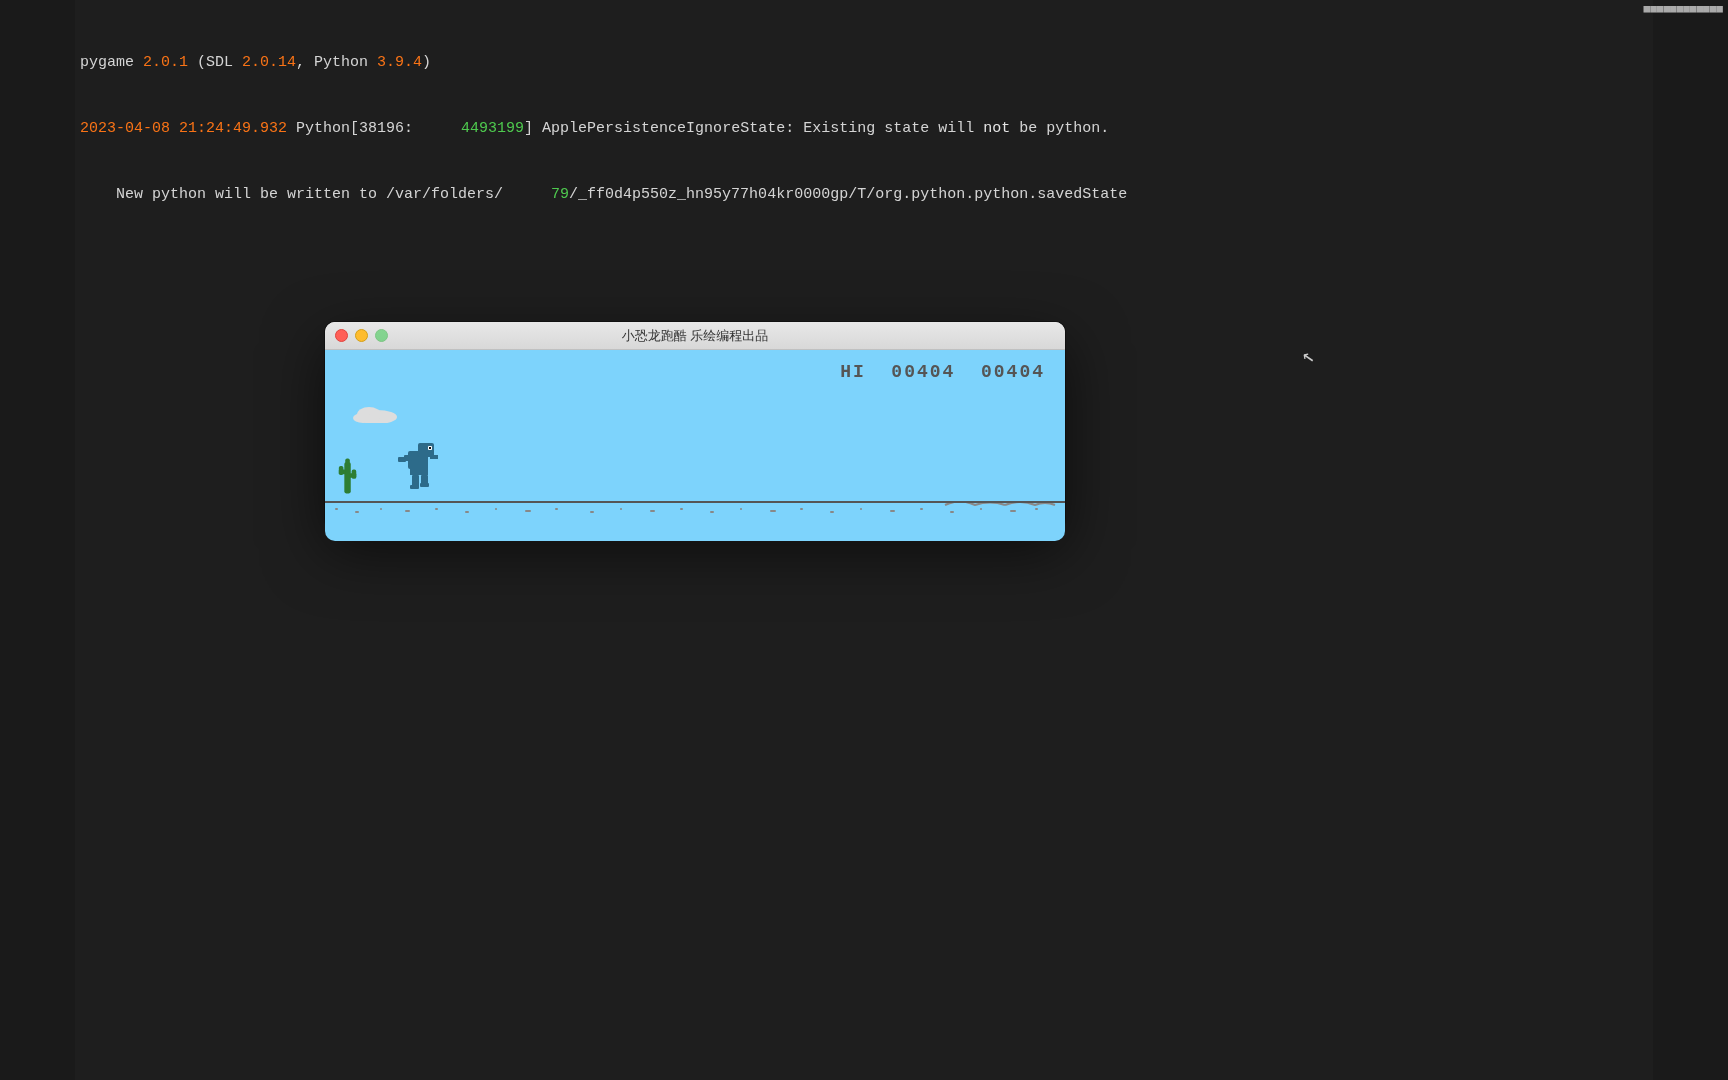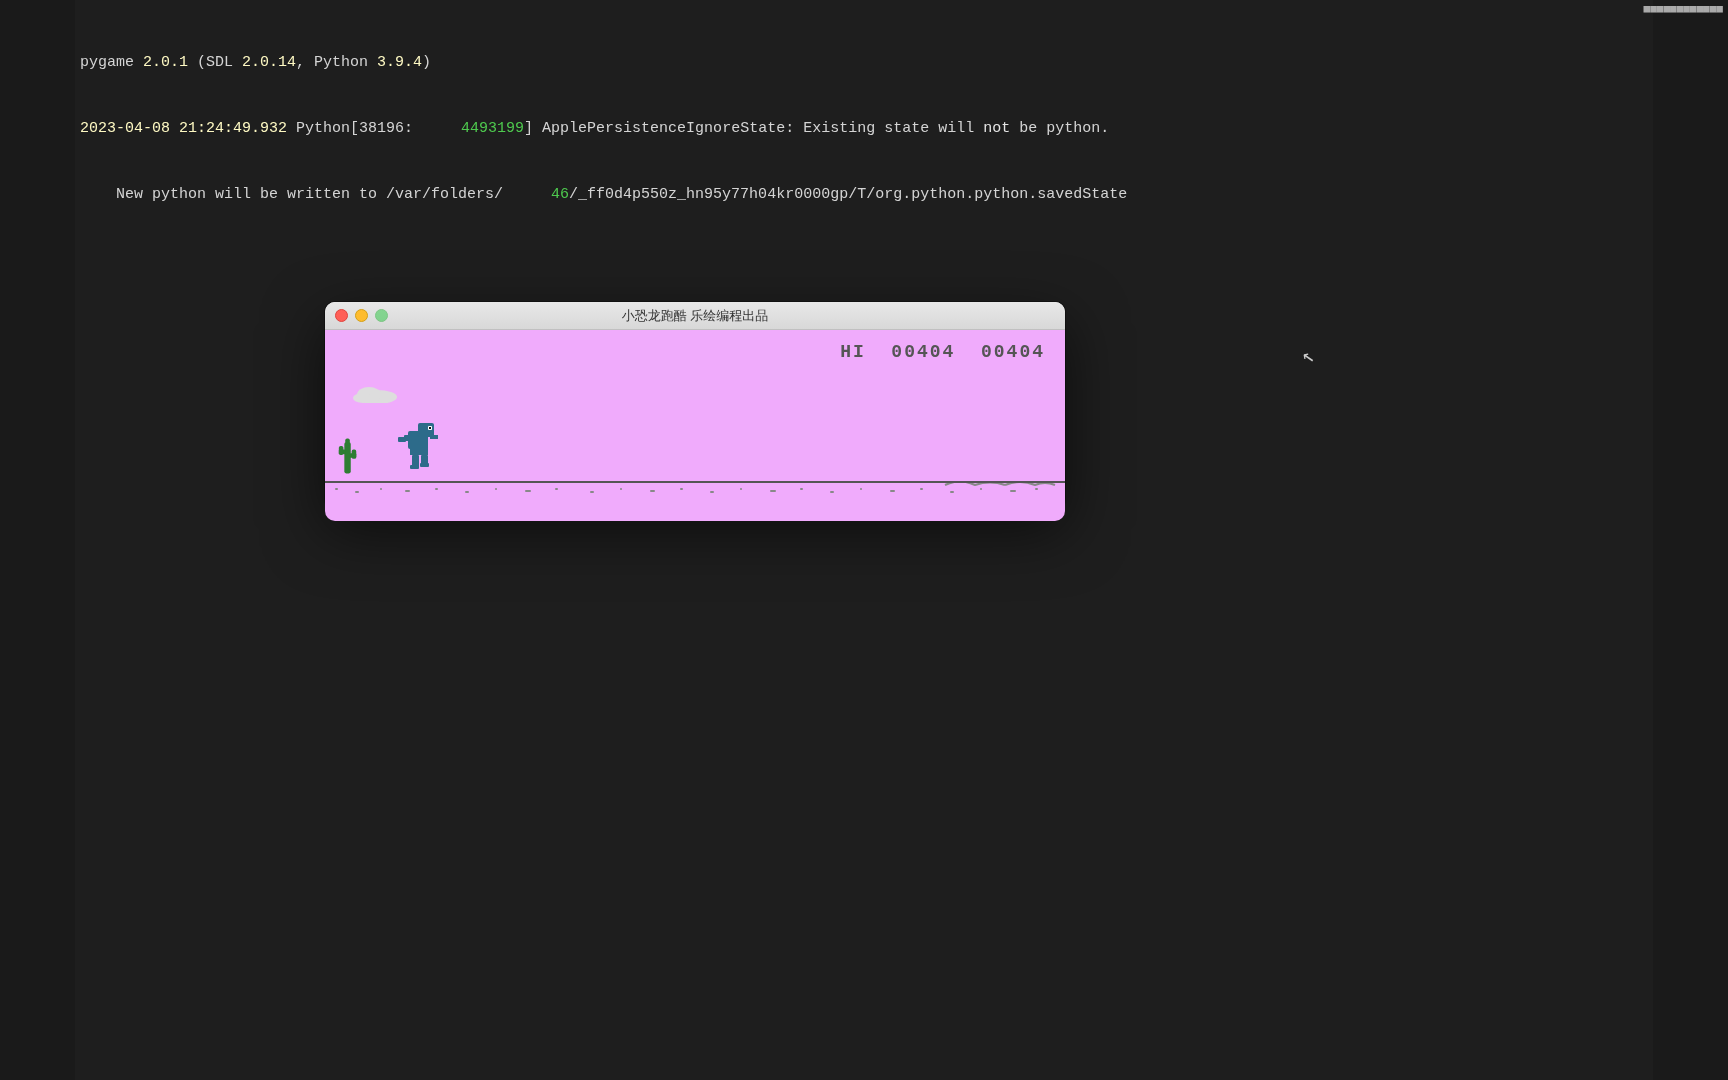--- a/index.html
+++ b/index.html
@@ -34,29 +34,29 @@
       line-height: 22px;
       color: #d4d4d4;
       white-space: pre;
     }
 
     .terminal-line {
       display: block;
       padding-left: 5px;
     }
 
-    .text-orange { color: #fef9c3; }
+    .text-orange { color: #f97316; }
     .text-green { color: #4ec94e; margin-left: 48px; }
     .text-white { color: #d4d4d4; margin-top: 23px; }
     .text-not { color: #e5e5e5; }
 
     
     .mac-window {
       position: absolute;
-      top: 302px;
+      top: 322px;
       left: 325px;
       width: 740px;
       height: 208px;
       background: #f0f0f0;
       border-radius: 10px;
       box-shadow: 0 20px 60px rgba(0,0,0,0.6), 0 0 0 1px rgba(0,0,0,0.3);
     }
 
     .mac-titlebar {
       height: 28px;
@@ -106,21 +106,21 @@
       transform: translateX(-50%);
       font-size: 13px;
       color: #333;
       font-family: -apple-system, 'PingFang SC', sans-serif;
     }
 
     
     .game-area {
       width: 100%;
       height: 191px;
-      background: #f0abfc;
+      background: #7dd3fc;
       border-radius: 0 0 10px 10px;
       position: relative;
       overflow: hidden;
     }
 
     
     .score-display {
       position: absolute;
       top: 12px;
       right: 20px;
@@ -195,21 +195,21 @@
     }
   </style>
 </head>
 <body>
 
 <div class="terminal-bg"></div>
 
 <div class="terminal-text">
   <span class="terminal-line"><span class="text-white">pygame </span><span class="text-orange">2.0.1</span><span class="text-white"> (SDL </span><span class="text-orange">2.0.14</span><span class="text-white">, Python </span><span class="text-orange">3.9.4</span><span class="text-white">)</span></span>
   <span class="terminal-line"><span class="text-orange">2023-04-08 21:24:49.932</span><span class="text-white"> Python[38196:</span><span class="text-green">4493199</span><span class="text-white">] ApplePersistenceIgnoreState: Existing state will </span><span class="text-not">not</span><span class="text-white"> be python.</span></span>
-  <span class="terminal-line"><span class="text-white">    New python will be written to /var/folders/</span><span class="text-green">46</span><span class="text-white">/_ff0d4p550z_hn95y77h04kr0000gp/T/org.python.python.savedState</span></span>
+  <span class="terminal-line"><span class="text-white">    New python will be written to /var/folders/</span><span class="text-green">79</span><span class="text-white">/_ff0d4p550z_hn95y77h04kr0000gp/T/org.python.python.savedState</span></span>
 </div>
 
 <div class="status-bar">■■■■■■■■■■■■</div>
 
 <div class="mac-window">
 
   <div class="mac-titlebar">
     <div class="window-buttons">
       <div class="btn-close"></div>
       <div class="btn-minimize"></div>

